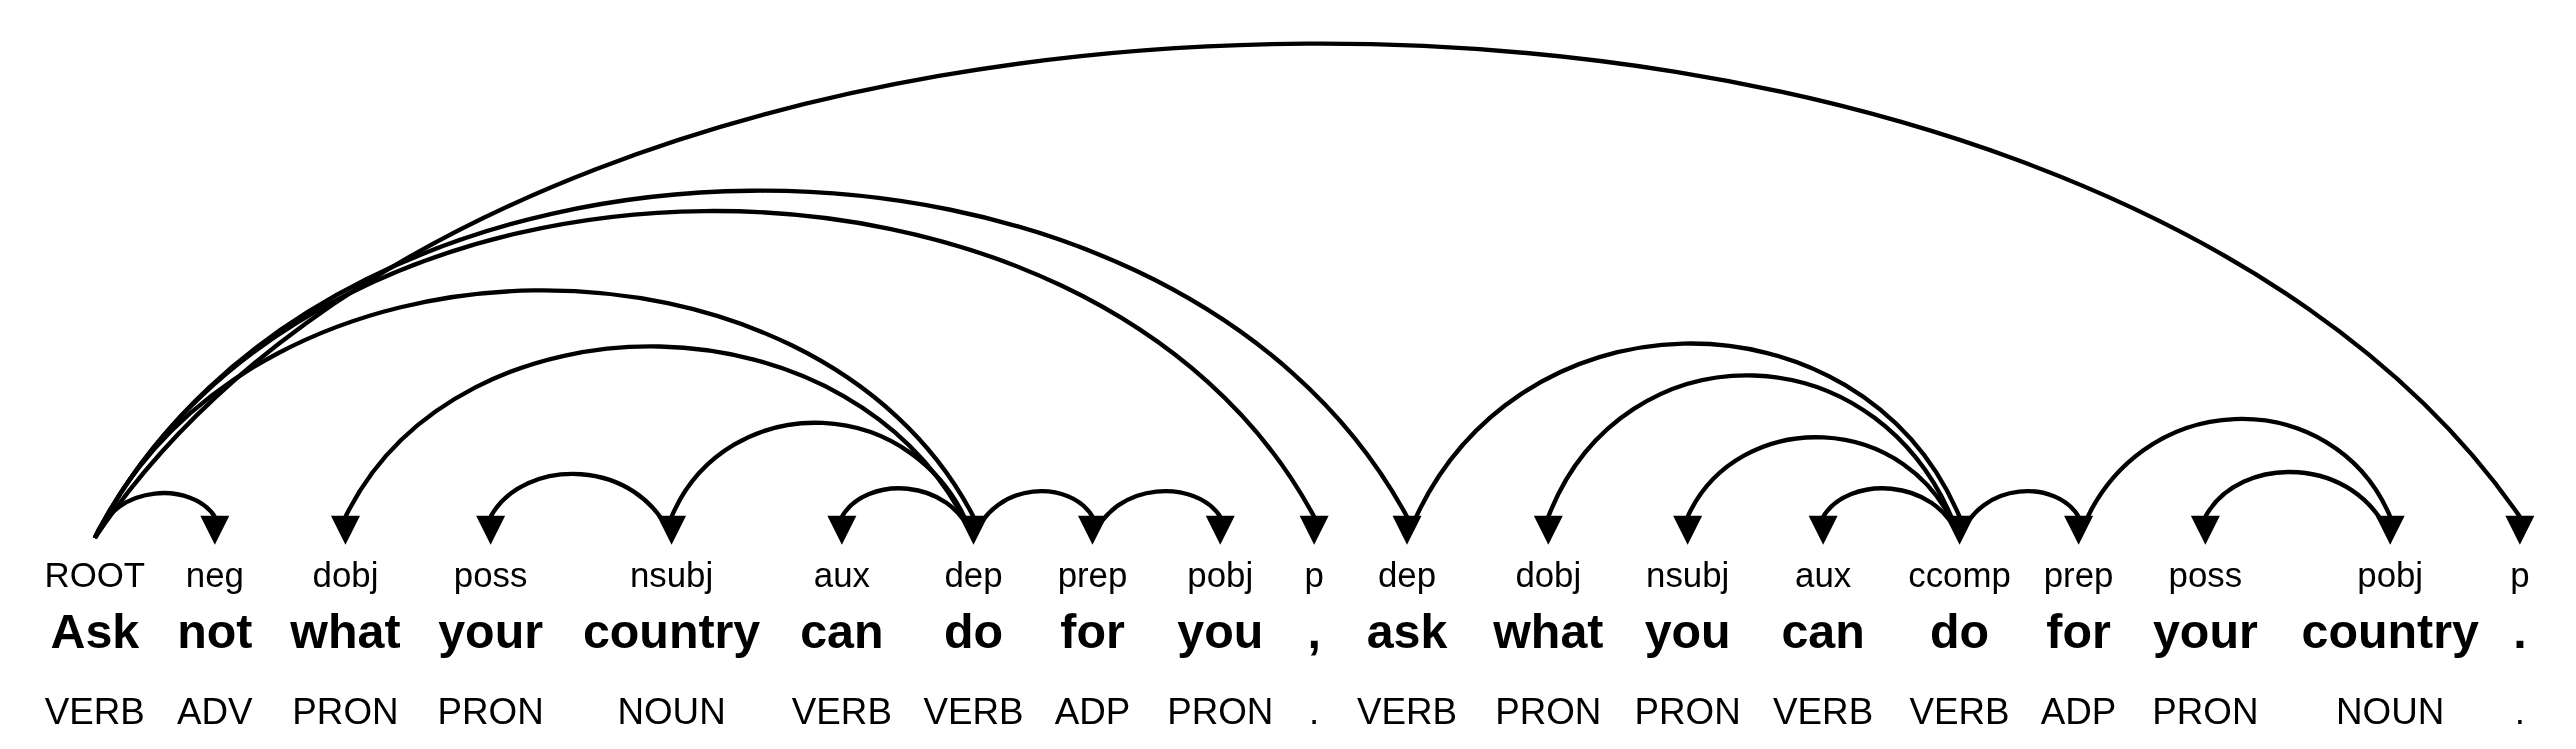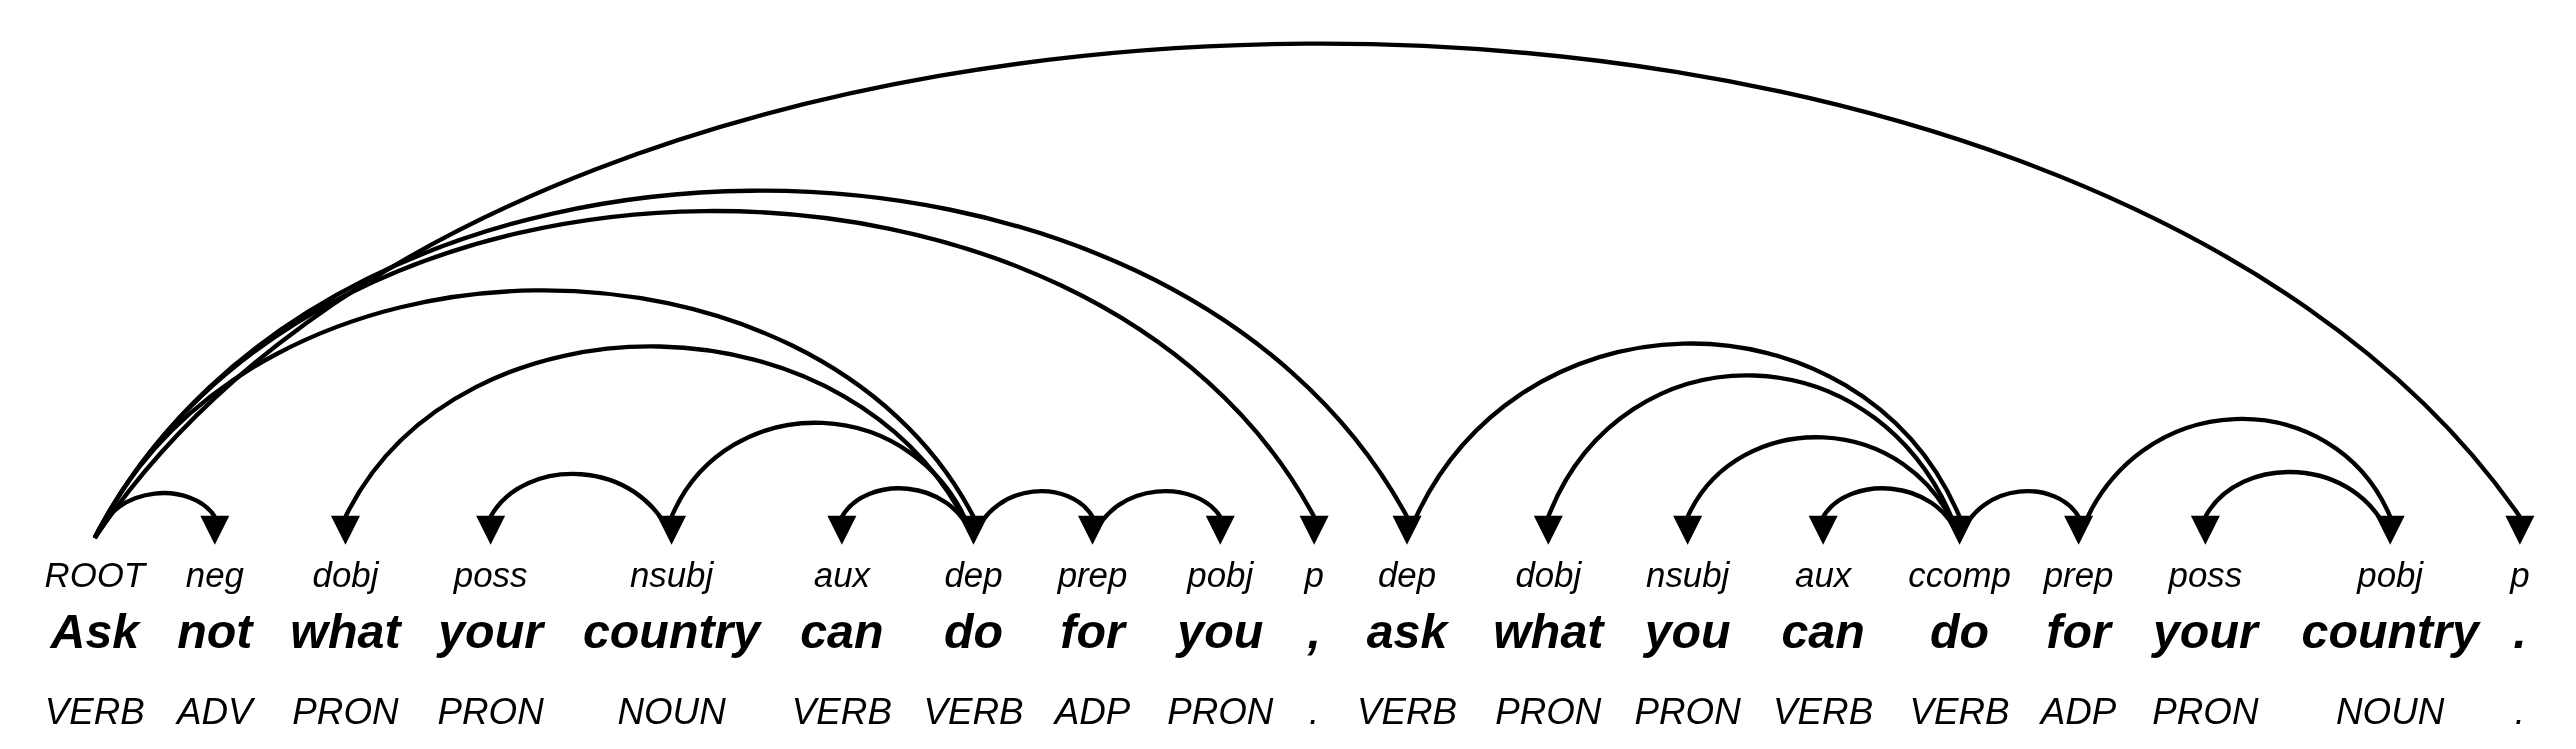--- a/index.html
+++ b/index.html
@@ -2,21 +2,20 @@
 <html><head>
 <meta charset="utf-8">
 <style>
   html,body{margin:0;padding:0;background:#ffffff;}
   #stage{
     position:relative;
     width:2576px;height:750px;
     background:#ffffff;
     overflow:hidden;
     font-family:"Liberation Sans","DejaVu Sans",sans-serif;
-    font-style:italic;
   }
   svg text{fill:#000;}
   .dep-label{font-size:36px;font-weight:400;}
   .token-text{font-size:50px;font-weight:700;}
   .pos-tag{font-size:38px;font-weight:400;}
   .arc{fill:none;stroke:#000;stroke-width:4.5px;}
   .arrowhead{fill:#000;stroke:none;}
 </style>
 </head>
 <body>

